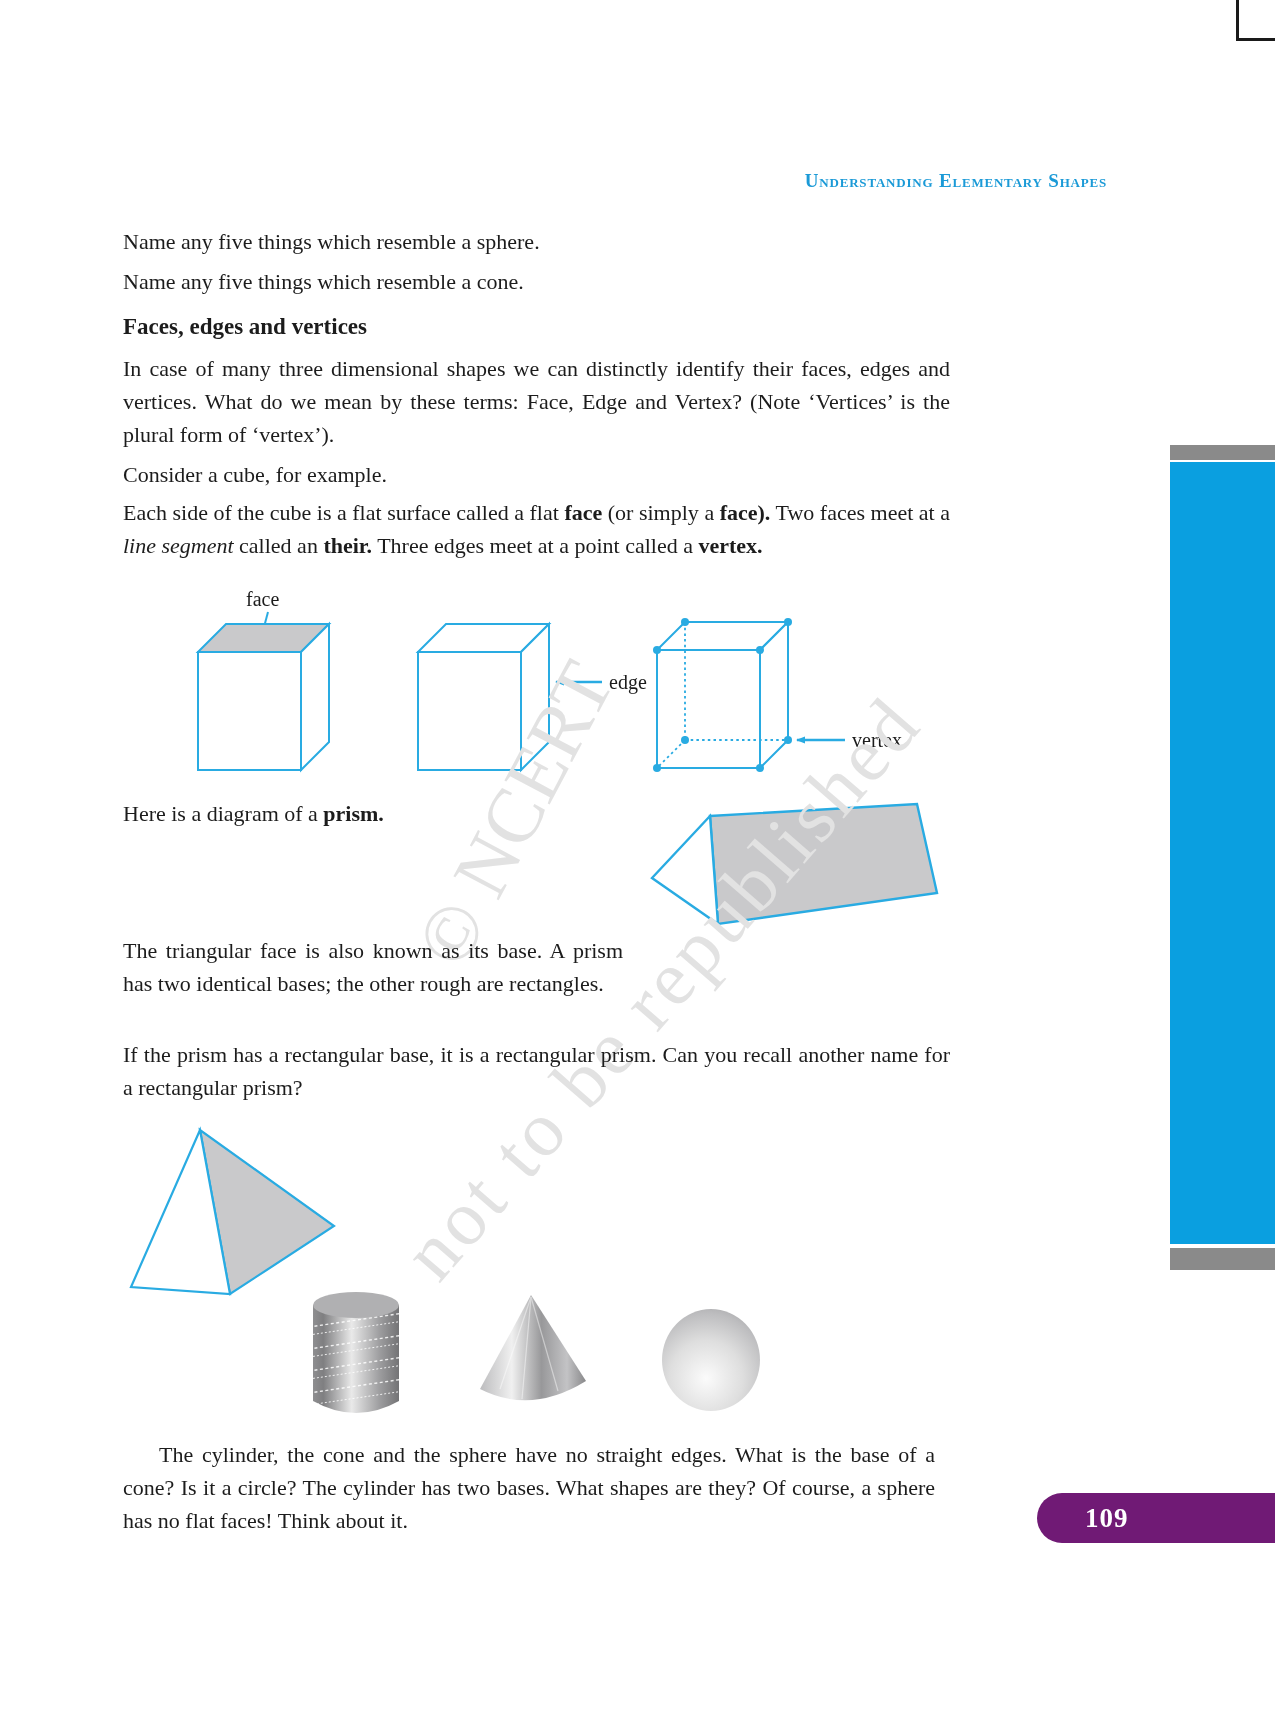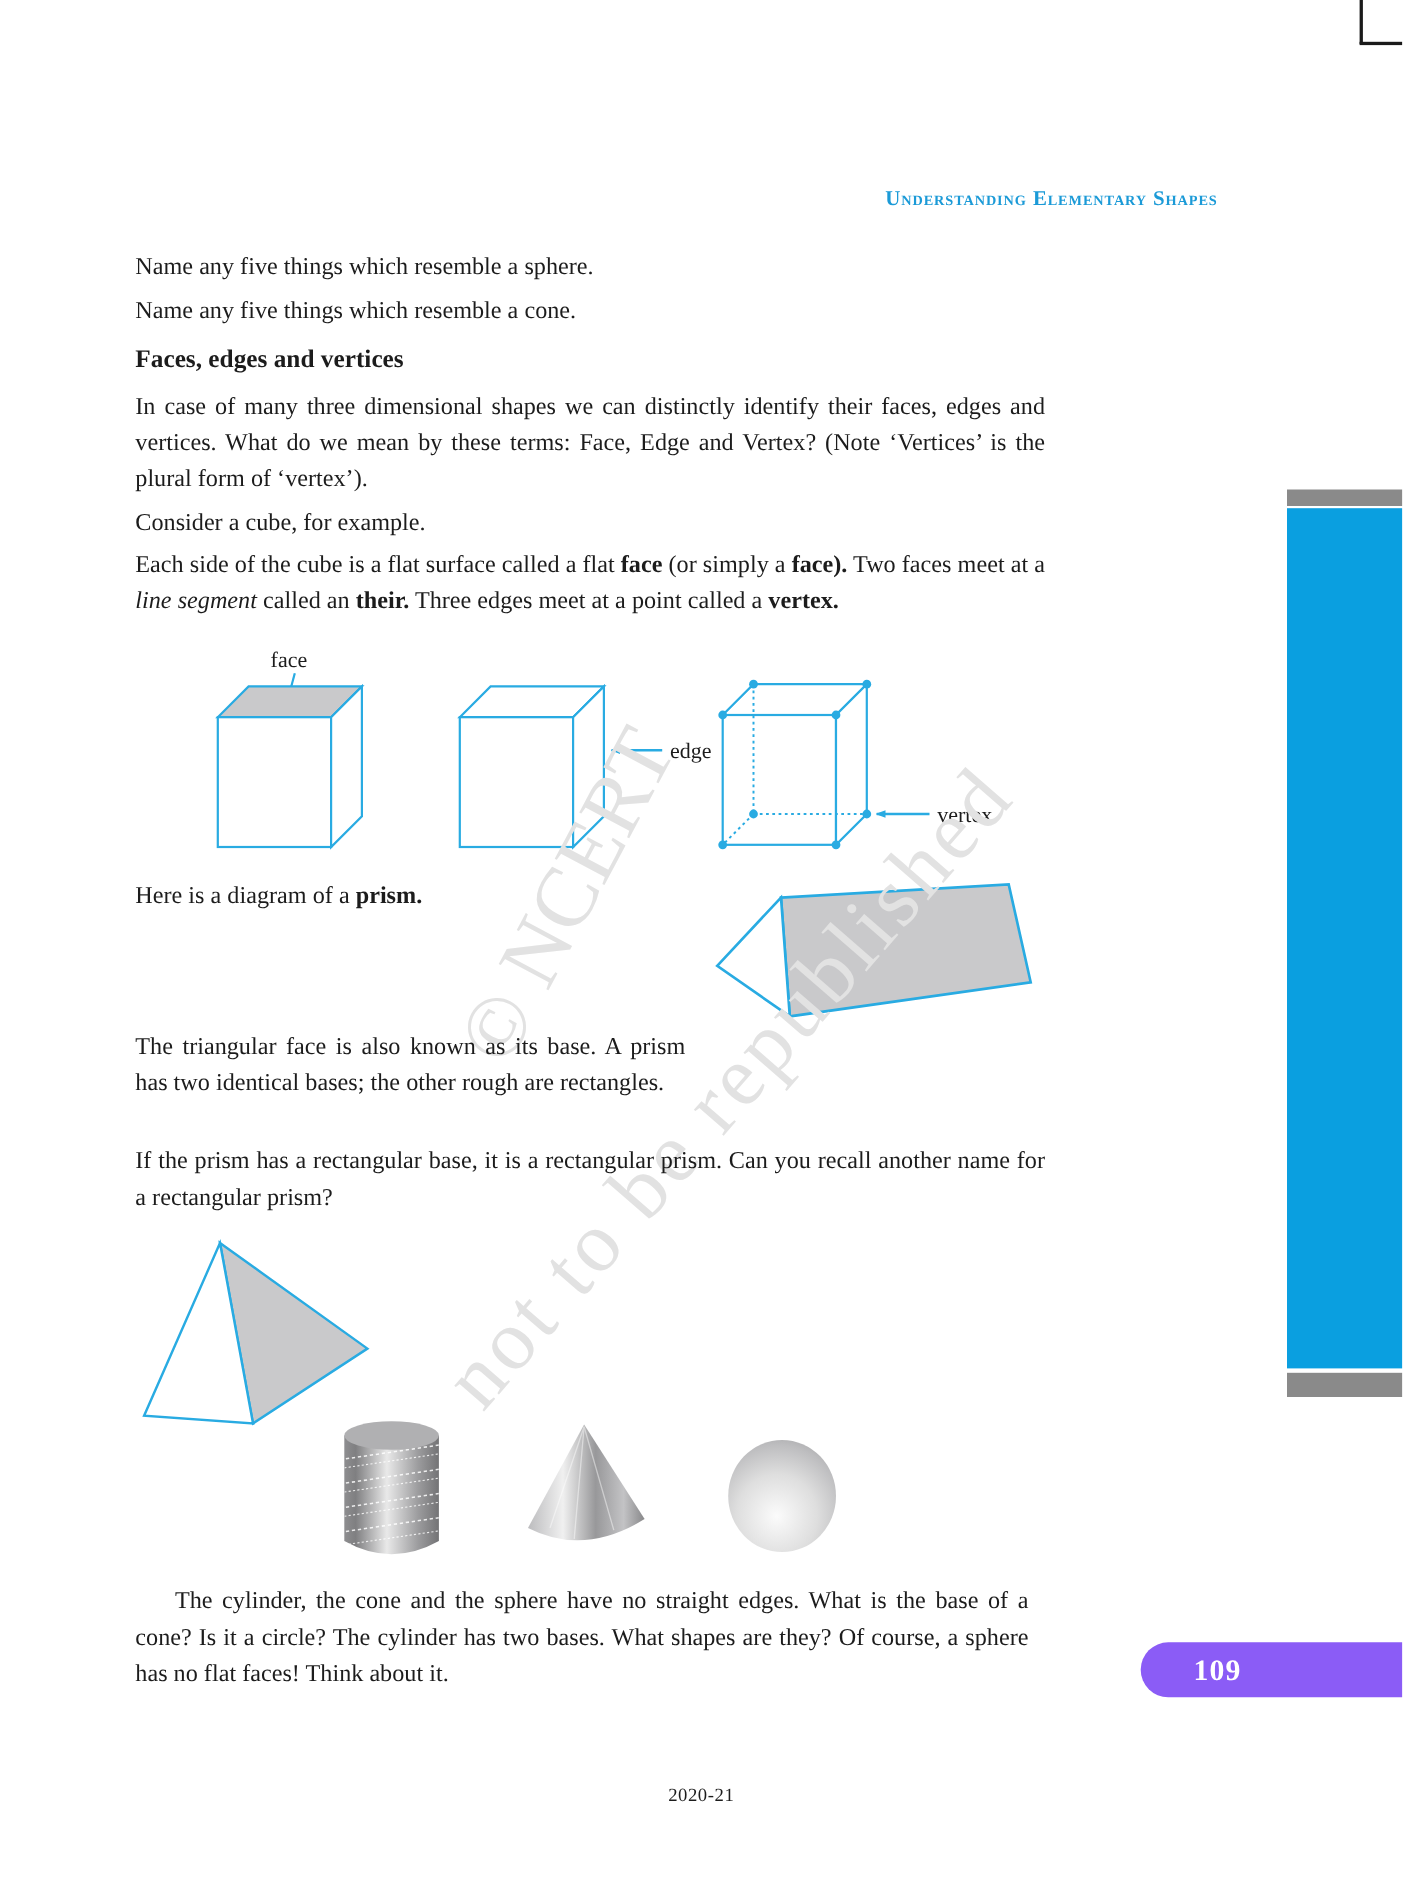--- a/index.html
+++ b/index.html
@@ -13,21 +13,21 @@
   .b{font-weight:bold;}
   .i{font-style:italic;}
   .running-head{font-variant:small-caps;font-weight:bold;font-size:19px;
                 letter-spacing:0.8px;color:#1b9ad7;white-space:nowrap;}
   .section-heading{font-size:23px;font-weight:bold;white-space:nowrap;}
   .watermark{z-index:2;color:#e2e2e2;font-size:78px;white-space:nowrap;
              pointer-events:none;font-family:"Liberation Serif",serif;}
   .sidebar-bar{z-index:0;}
   .gray-bar{background:#8a8a8a;}
   .blue-bar{background:#0a9fe0;}
-  .page-badge{z-index:4;background:#8b5cf6;border-radius:26px 0 0 26px;
+  .page-badge{z-index:4;background:#701a75;border-radius:26px 0 0 26px;
               display:flex;align-items:center;text-align:center;}
   .page-badge span{color:#ffffff;font-weight:bold;font-size:27px;
                    font-family:"Liberation Serif",serif;padding-left:48px;letter-spacing:1px;}
   .footer-year{font-size:17px;text-align:center;letter-spacing:0.5px;}
   .crop-mark{background:#1a1a1a;z-index:5;}
   .fig-label{font-family:"Liberation Serif",serif;font-size:20px;fill:#1c1c1c;}
 </style>
 </head>
 <body>
 
@@ -174,15 +174,14 @@
   <svg class="abs fig" style="left:660px;top:1307px;" width="102" height="106" viewBox="0 0 102 106">
     <ellipse cx="51" cy="53" rx="49" ry="51" fill="url(#sphG)"></ellipse>
   </svg>
 
   <div class="abs txt para" style="left:123px;top:1438px;width:812px;text-indent:36px;">The cylinder, the cone and the sphere have no straight edges. What is the base of a cone? Is it a circle? The cylinder has two bases. What shapes are they? Of course, a sphere has no flat faces! Think about it.</div>
 
   <div class="abs page-badge" style="left:1037px;top:1493px;width:238px;height:50px;">
     <span>109</span>
   </div>
 
-  <div class="abs txt footer-year" style="left:0;top:1622px;width:1275px;">2020-21</div>
 
 </div>
 
 </body></html>

